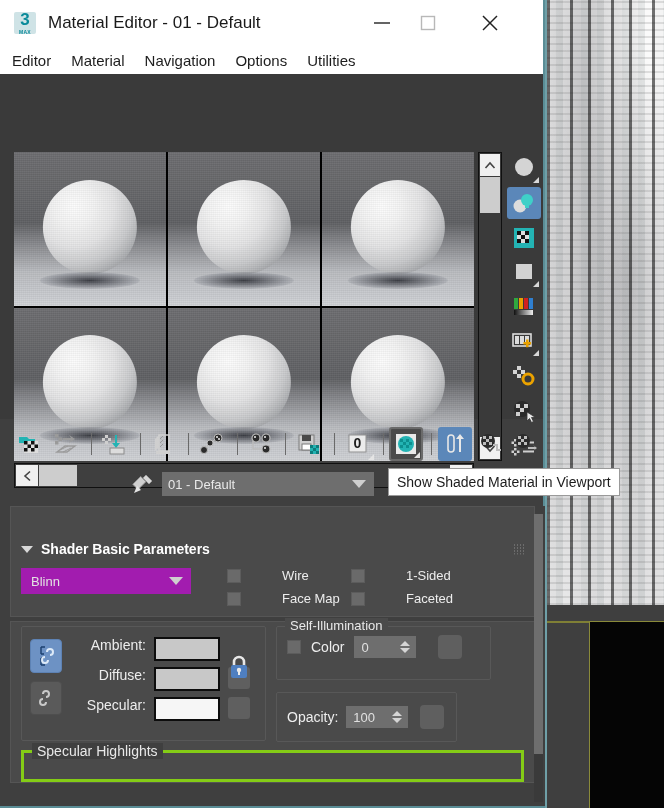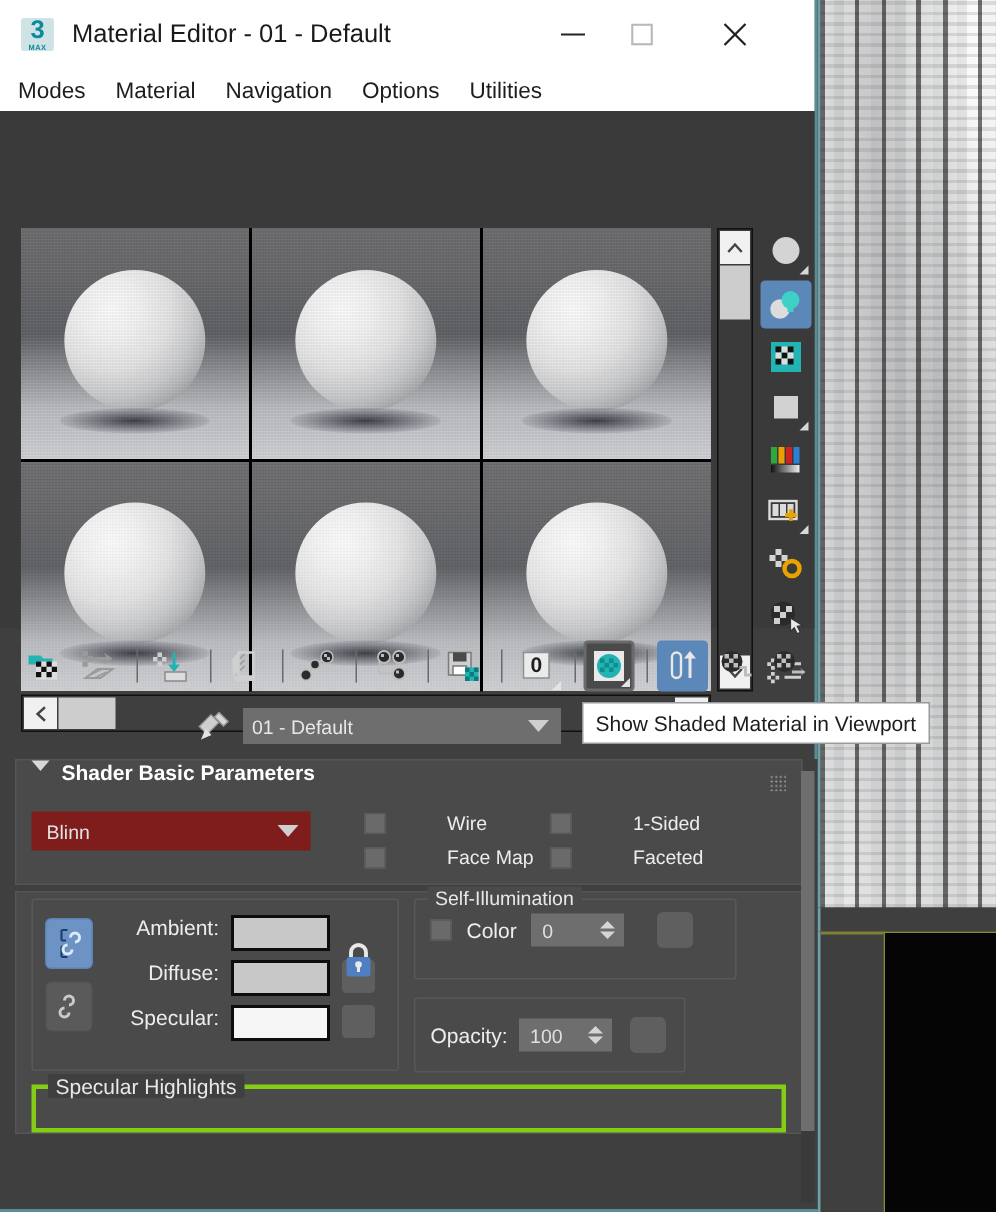--- a/index.html
+++ b/index.html
@@ -216,39 +216,39 @@
     white-space:nowrap; z-index:50; border:1px solid #9a9a9a;
   }
 
   
   #rollouts {
     position:absolute; left:0; top:506px; width:545px; height:300px;
     background:#3f3f3f; padding:0 10px; overflow:hidden;
   }
   .rollout { background:#4a4a4a; border:1px solid #555; margin-bottom:4px; position:relative; }
   .roll-head {
-    height:30px; display:flex; padding-left:10px; position:relative;
+    height:30px; display:flex; align-items:center; padding-left:10px; position:relative;margin-top:27px;
   }
   .roll-tri {
     width:0; height:0; border-left:6px solid transparent; border-right:6px solid transparent;
     border-top:7px solid #d8d8d8; margin-right:8px;
   }
   .roll-title { color:#ffffff; font-size:14px; font-weight:bold; }
   .roll-grip {
     position:absolute; right:10px; top:50%; transform:translateY(-50%);
     width:11px; height:11px;
     background-image:radial-gradient(#8d8d8d 38%, transparent 40%);
     background-size:3px 3px;
   }
   .roll-body { padding:4px 10px 10px 10px; }
 
   
   #shader-row { display:flex; align-items:flex-start; }
   #shader-select {
-    width:186px; height:26px; background:#7f1d1d; position:relative;
+    width:170px; height:26px; background:#a21caf; position:relative;
     display:flex; align-items:center; padding-left:10px;
   }
   #shader-select span { color:#e2e2e2; font-size:13px; }
   #shader-arrow {
     position:absolute; right:8px; top:50%; transform:translateY(-50%);
     width:0; height:0; border-left:7px solid transparent; border-right:7px solid transparent;
     border-top:8px solid #cfcfcf;
   }
   #shader-checks {
     margin-left:36px; display:grid; grid-template-columns:120px 120px;
@@ -351,21 +351,21 @@
     </div>
     <div class="wbtn" id="win-close">
       <svg width="20" height="20" viewBox="0 0 20 20">
           <line x1="3" y1="3" x2="17" y2="17" stroke="#222" stroke-width="1.5"></line>
           <line x1="17" y1="3" x2="3" y2="17" stroke="#222" stroke-width="1.5"></line>
         </svg>
     </div>
   </div>
 
   <div id="menubar">
-    <div class="mi">Modes</div>
+    <div class="mi">Editor</div>
     <div class="mi">Material</div>
     <div class="mi">Navigation</div>
     <div class="mi">Options</div>
     <div class="mi">Utilities</div>
   </div>
 
   <div id="slots-region">
 
     <div id="slots-wrap">
       <div id="slots-grid">

